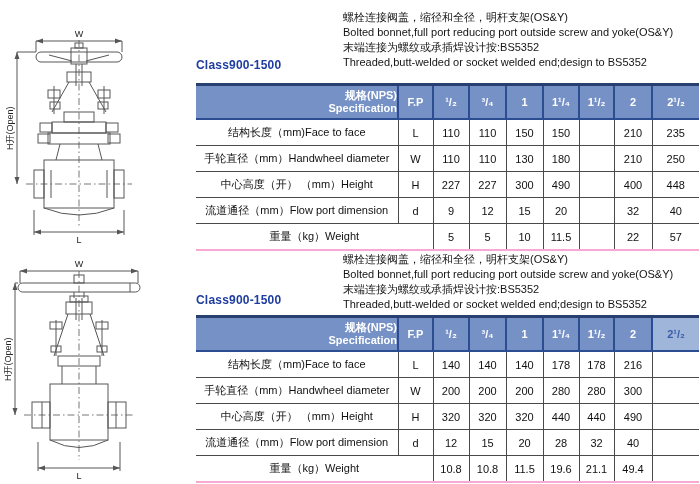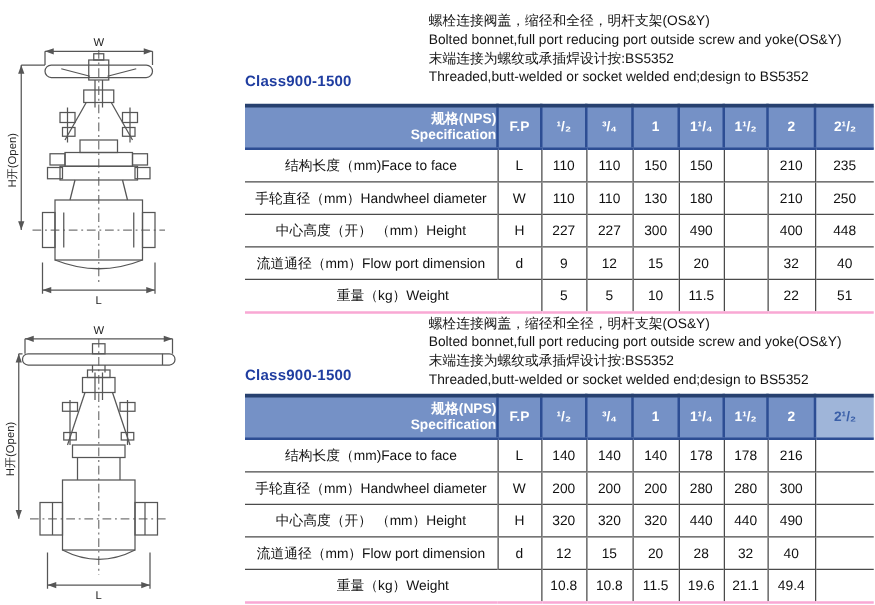--- a/index.html
+++ b/index.html
@@ -193,21 +193,21 @@
         <td>40</td>
       </tr>
       <tr class="last">
         <td colspan="2">重量（kg）Weight</td>
         <td>5</td>
         <td>5</td>
         <td>10</td>
         <td>11.5</td>
         <td></td>
         <td>22</td>
-        <td>51</td>
+        <td>57</td>
       </tr>
     </tbody>
   </table>
 
   <svg class="valve v2" width="150" height="224" viewBox="0 0 150 224">
     <g class="cl">
       <line x1="75" y1="13" x2="75" y2="202" stroke-dasharray="7 3 1.5 3"></line>
       <line x1="20" y1="157" x2="130" y2="157" stroke-dasharray="7 3 1.5 3"></line>
     </g>
     <g>

